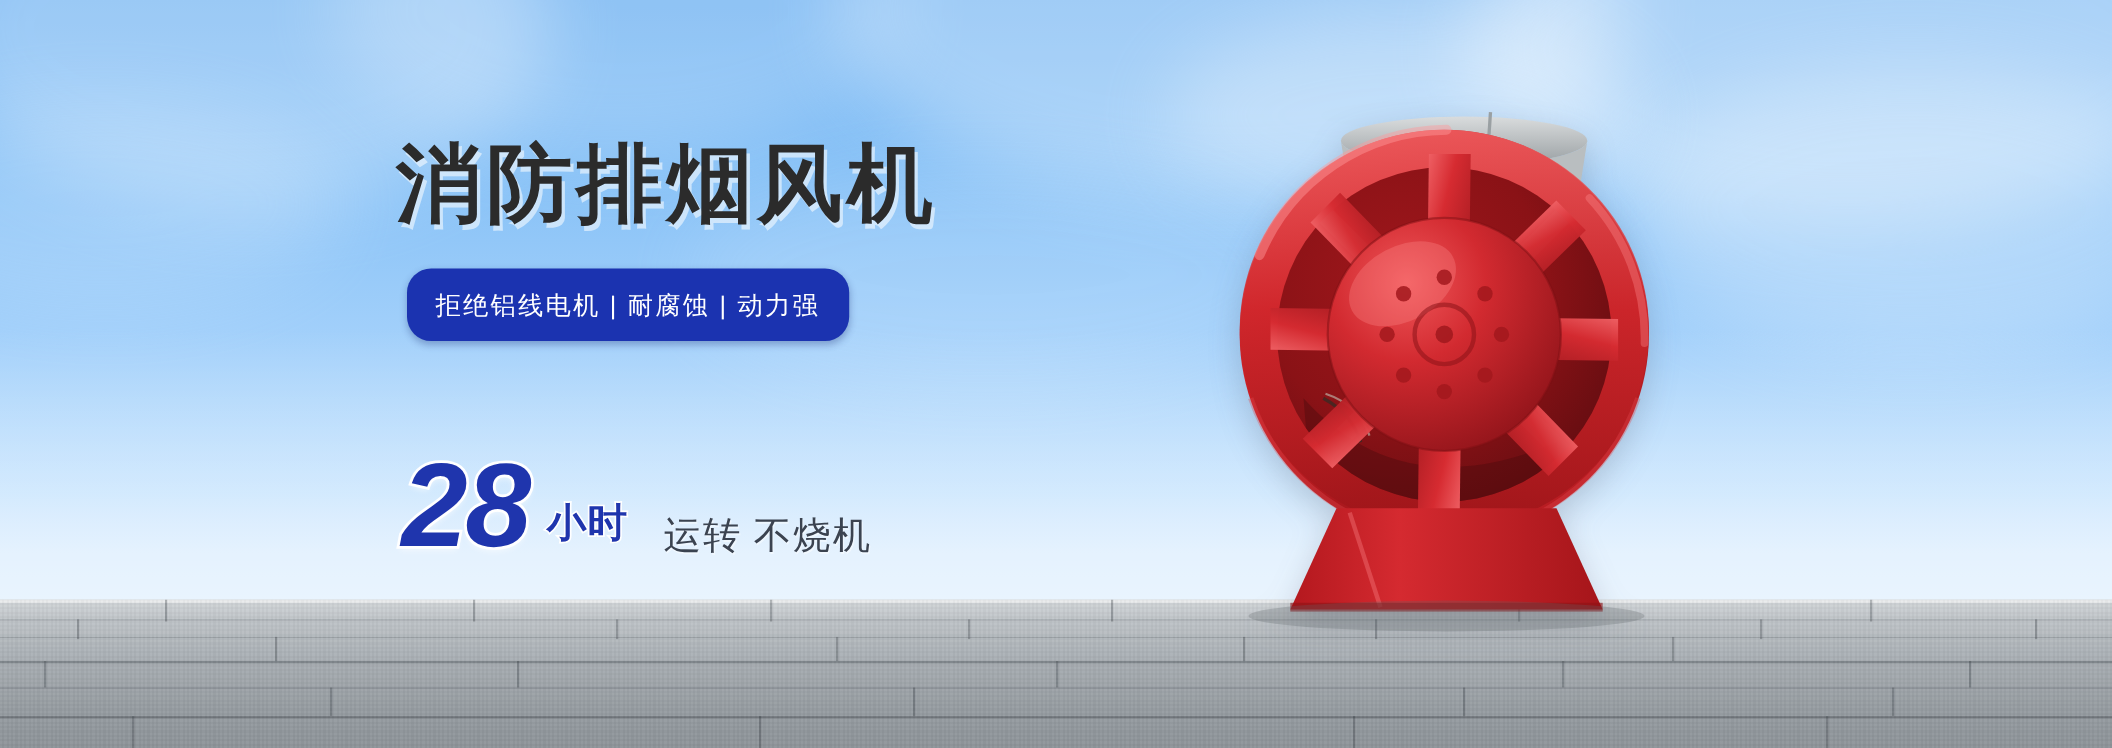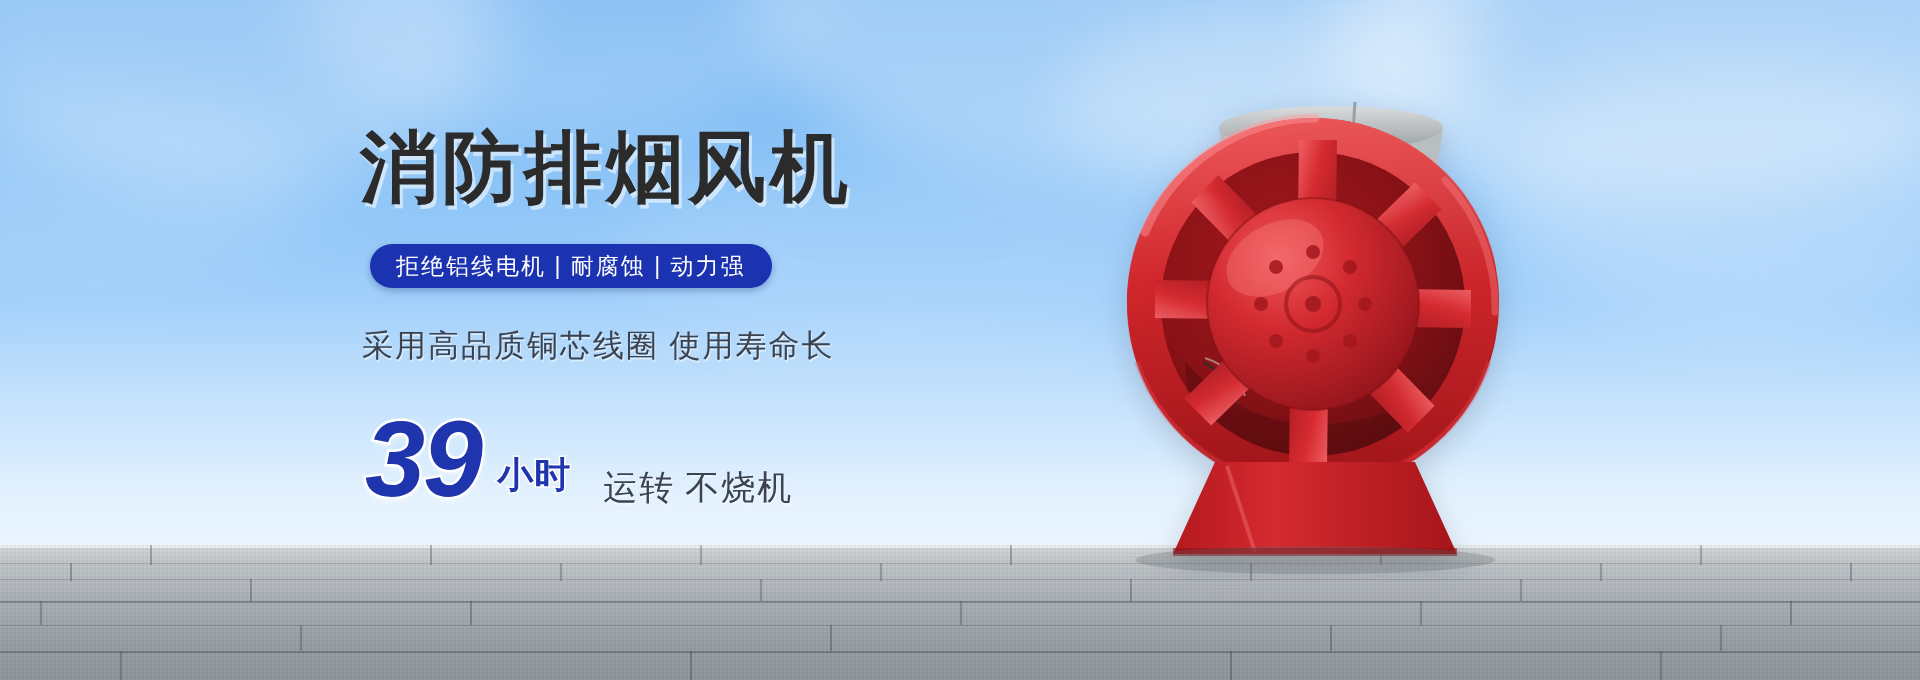--- a/index.html
+++ b/index.html
@@ -54,21 +54,21 @@
   .title{
     position:absolute;left:360px;top:128px;
     font-size:78px;line-height:1;font-weight:bold;letter-spacing:4px;
     color:#2b2b2b;white-space:nowrap;
     text-shadow:3px 4px 0 rgba(255,255,255,.55);
   }
 
   .badge{
     position:absolute;left:370px;top:244px;
     display:inline-flex;align-items:center;justify-content:center;
-    height:44px;padding:0 26px;border-radius:22px;
+    height:44px;padding:11px 26px;border-radius:22px;
     background:#1b33b0;color:#ffffff;
     font-size:23px;letter-spacing:2px;white-space:nowrap;
     box-shadow:0 3px 7px rgba(20,35,110,.30);
   }
 
   .subtitle{
     position:absolute;left:362px;top:325px;
     font-size:31px;letter-spacing:2px;color:#3b4350;white-space:nowrap;
     text-shadow:1px 2px 0 rgba(255,255,255,.50);
   }
@@ -153,24 +153,23 @@
     <div class="gseam" style="left:1230px;top:106px;height:29px;"></div>
     <div class="gseam" style="left:1660px;top:106px;height:29px;"></div>
   </div>
 
   <div class="copy">
 
     <div class="title">消防排烟风机</div>
 
     <div class="badge">拒绝铝线电机 | 耐腐蚀 | 动力强</div>
 
-    <div class="subtitle">采用高品质铜芯线圈  使用寿命长</div>
 
     <div class="hours">
-      <span class="num">39</span>
+      <span class="num">28</span>
       <span class="unit">小时</span>
       <span class="lines">
         <span>运转</span>
         <span>不烧机</span>
       </span>
     </div>
   </div>
 
   <div class="fan-wrap">
     <svg class="fan-svg" viewBox="0 0 460 560" xmlns="http://www.w3.org/2000/svg">

